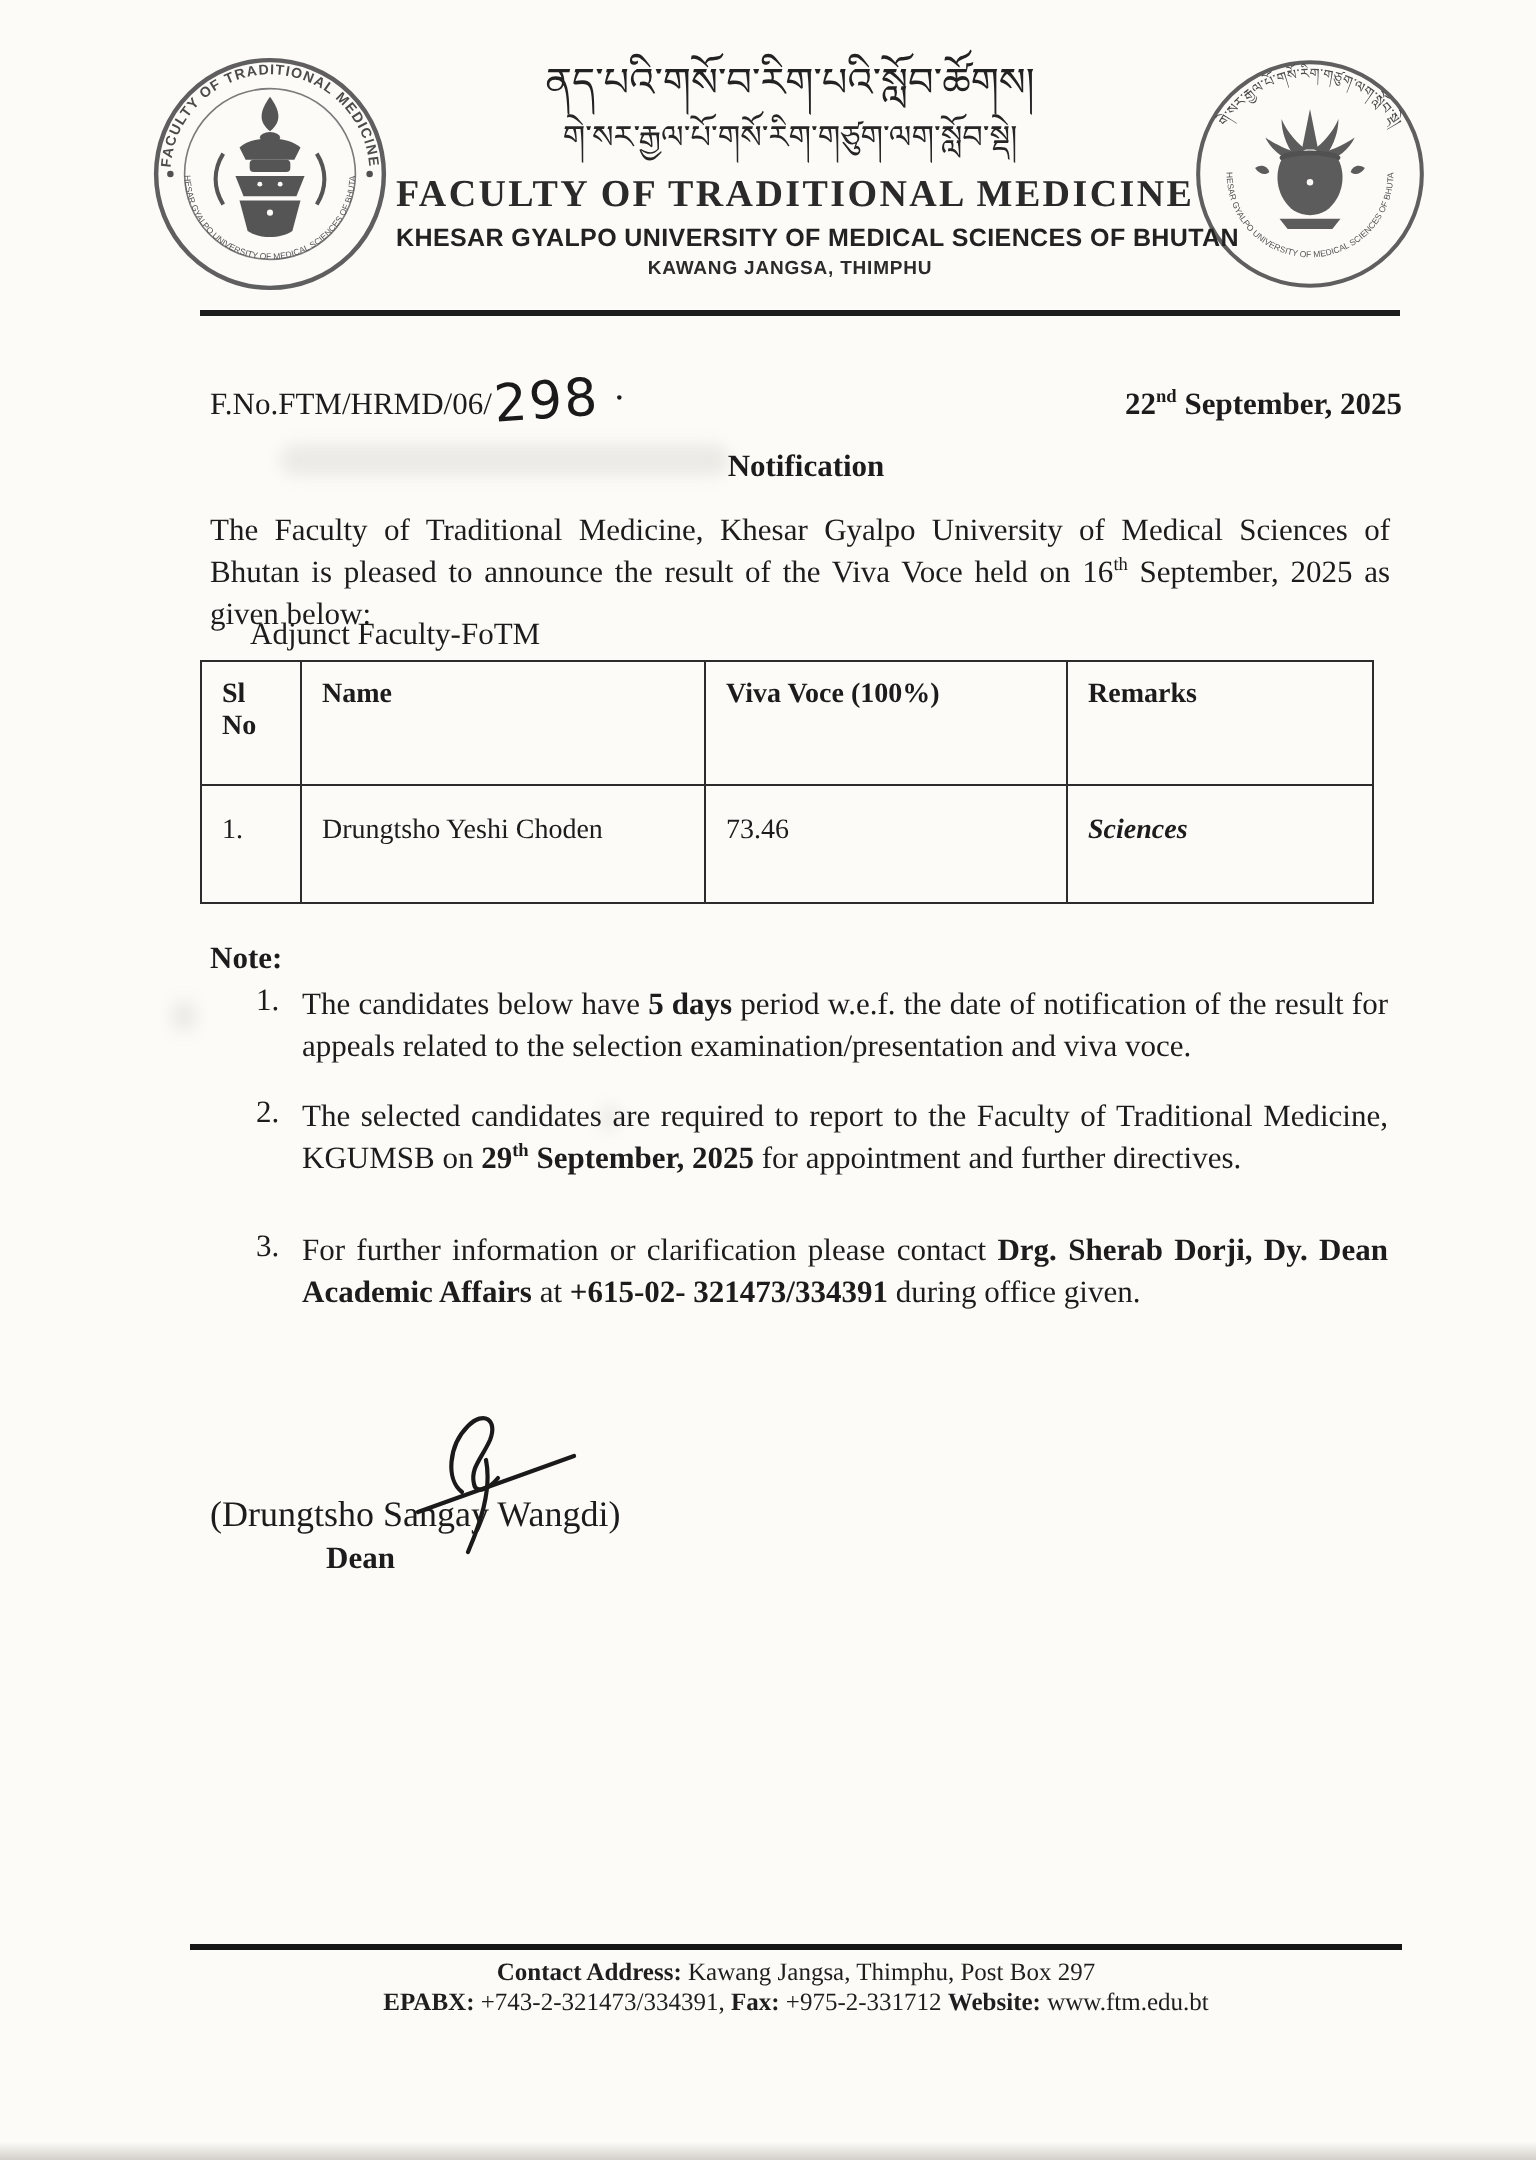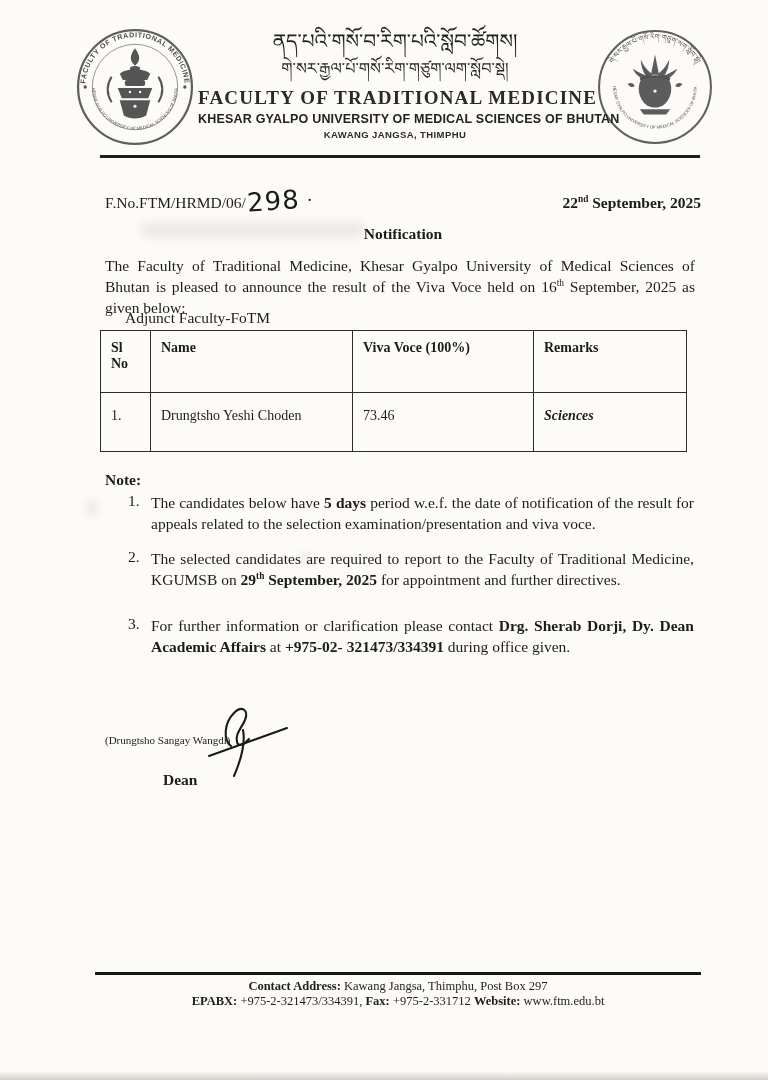--- a/index.html
+++ b/index.html
@@ -86,21 +86,21 @@
   
   .note-label{position:absolute;left:105px;top:471px;font-weight:bold;font-size:15.5px;}
   .notes{position:absolute;left:128px;top:492px;width:566px;font-size:15.5px;}
   .note-item{display:flex;margin-bottom:14px;}
   .note-item:nth-child(2){margin-bottom:25px;}
   .note-num{flex:0 0 23px;}
   .note-text{flex:1;line-height:21px;text-align:justify;}
   
   .sig-block{position:absolute;left:105px;top:698px;width:280px;}
   .sig-svg{position:absolute;left:88px;top:2px;width:120px;height:80px;}
-  .sig-name{position:absolute;left:0;top:36px;font-size:11px;white-space:nowrap;}
+  .sig-name{position:absolute;left:0;top:49px;font-size:18px;white-space:nowrap;}
   .sig-role{position:absolute;left:58px;top:73px;font-weight:bold;font-size:15.5px;}
   
   .footer{position:absolute;left:95px;top:972px;width:606px;text-align:center;}
   .foot-rule{height:2.5px;background:#161616;margin-bottom:4px;}
   .foot-line{font-size:12.5px;line-height:15px;color:#1e1e1e;}
   
   .smudge{position:absolute;background:rgba(125,120,112,.13);border-radius:10px;filter:blur(4px);}
   .sm1{left:140px;top:222px;width:225px;height:16px;}
   .sm2{left:86px;top:500px;width:12px;height:16px;}
   .sm3{left:300px;top:553px;width:10px;height:12px;}
@@ -231,35 +231,35 @@
     <div class="note-item">
       <span class="note-num">1.</span>
       <span class="note-text"><span>The candidates below have </span><span class="b">5 days</span><span> period w.e.f. the date of notification of the result for appeals related to the selection examination/presentation and viva voce.</span></span>
     </div>
     <div class="note-item">
       <span class="note-num">2.</span>
       <span class="note-text"><span>The selected candidates are required to report to the Faculty of Traditional Medicine, KGUMSB on </span><span class="b">29</span><sup class="b">th</sup><span class="b"> September, 2025</span><span> for appointment and further directives.</span></span>
     </div>
     <div class="note-item">
       <span class="note-num">3.</span>
-      <span class="note-text"><span>For further information or clarification please contact </span><span class="b">Drg. Sherab Dorji, Dy. Dean Academic Affairs</span><span> at </span><span class="b">+975-02- 321473/334391</span><span> during office given.</span></span>
+      <span class="note-text"><span>For further information or clarification please contact </span><span class="b">Drg. Sherab Dorji, Dy. Dean Academic Affairs</span><span> at </span><span class="b">+615-02- 321473/334391</span><span> during office given.</span></span>
     </div>
   </div>
 
   <div class="sig-block">
     <svg class="sig-svg" viewBox="0 0 120 80">
       <g fill="none" stroke="#1a1a1a" stroke-width="2.1" stroke-linecap="round">
         <path d="M38 46 C30 40 31 23 41 13 C49 5 56 10 52 20 C48 29 42 34 44 42 C45 47 51 45 56 39"></path>
         <path d="M16 56 L94 28"></path>
         <path d="M50 30 C53 45 47 62 41 76"></path>
       </g>
     </svg>
     <div class="sig-name">(Drungtsho Sangay Wangdi)</div>
     <div class="sig-role">Dean</div>
   </div>
 
   <div class="footer">
     <div class="foot-rule"></div>
     <div class="foot-line"><span class="b">Contact Address:</span><span> Kawang Jangsa, Thimphu, Post Box 297</span></div>
-    <div class="foot-line"><span class="b">EPABX:</span><span> +975-2-321473/334391, </span><span class="b">Fax:</span><span> +975-2-331712 </span><span class="b">Website:</span><span> www.ftm.edu.bt</span></div>
+    <div class="foot-line"><span class="b">EPABX:</span><span> +743-2-321473/334391, </span><span class="b">Fax:</span><span> +975-2-331712 </span><span class="b">Website:</span><span> www.ftm.edu.bt</span></div>
   </div>
 
 </div>
 
 </body></html>

